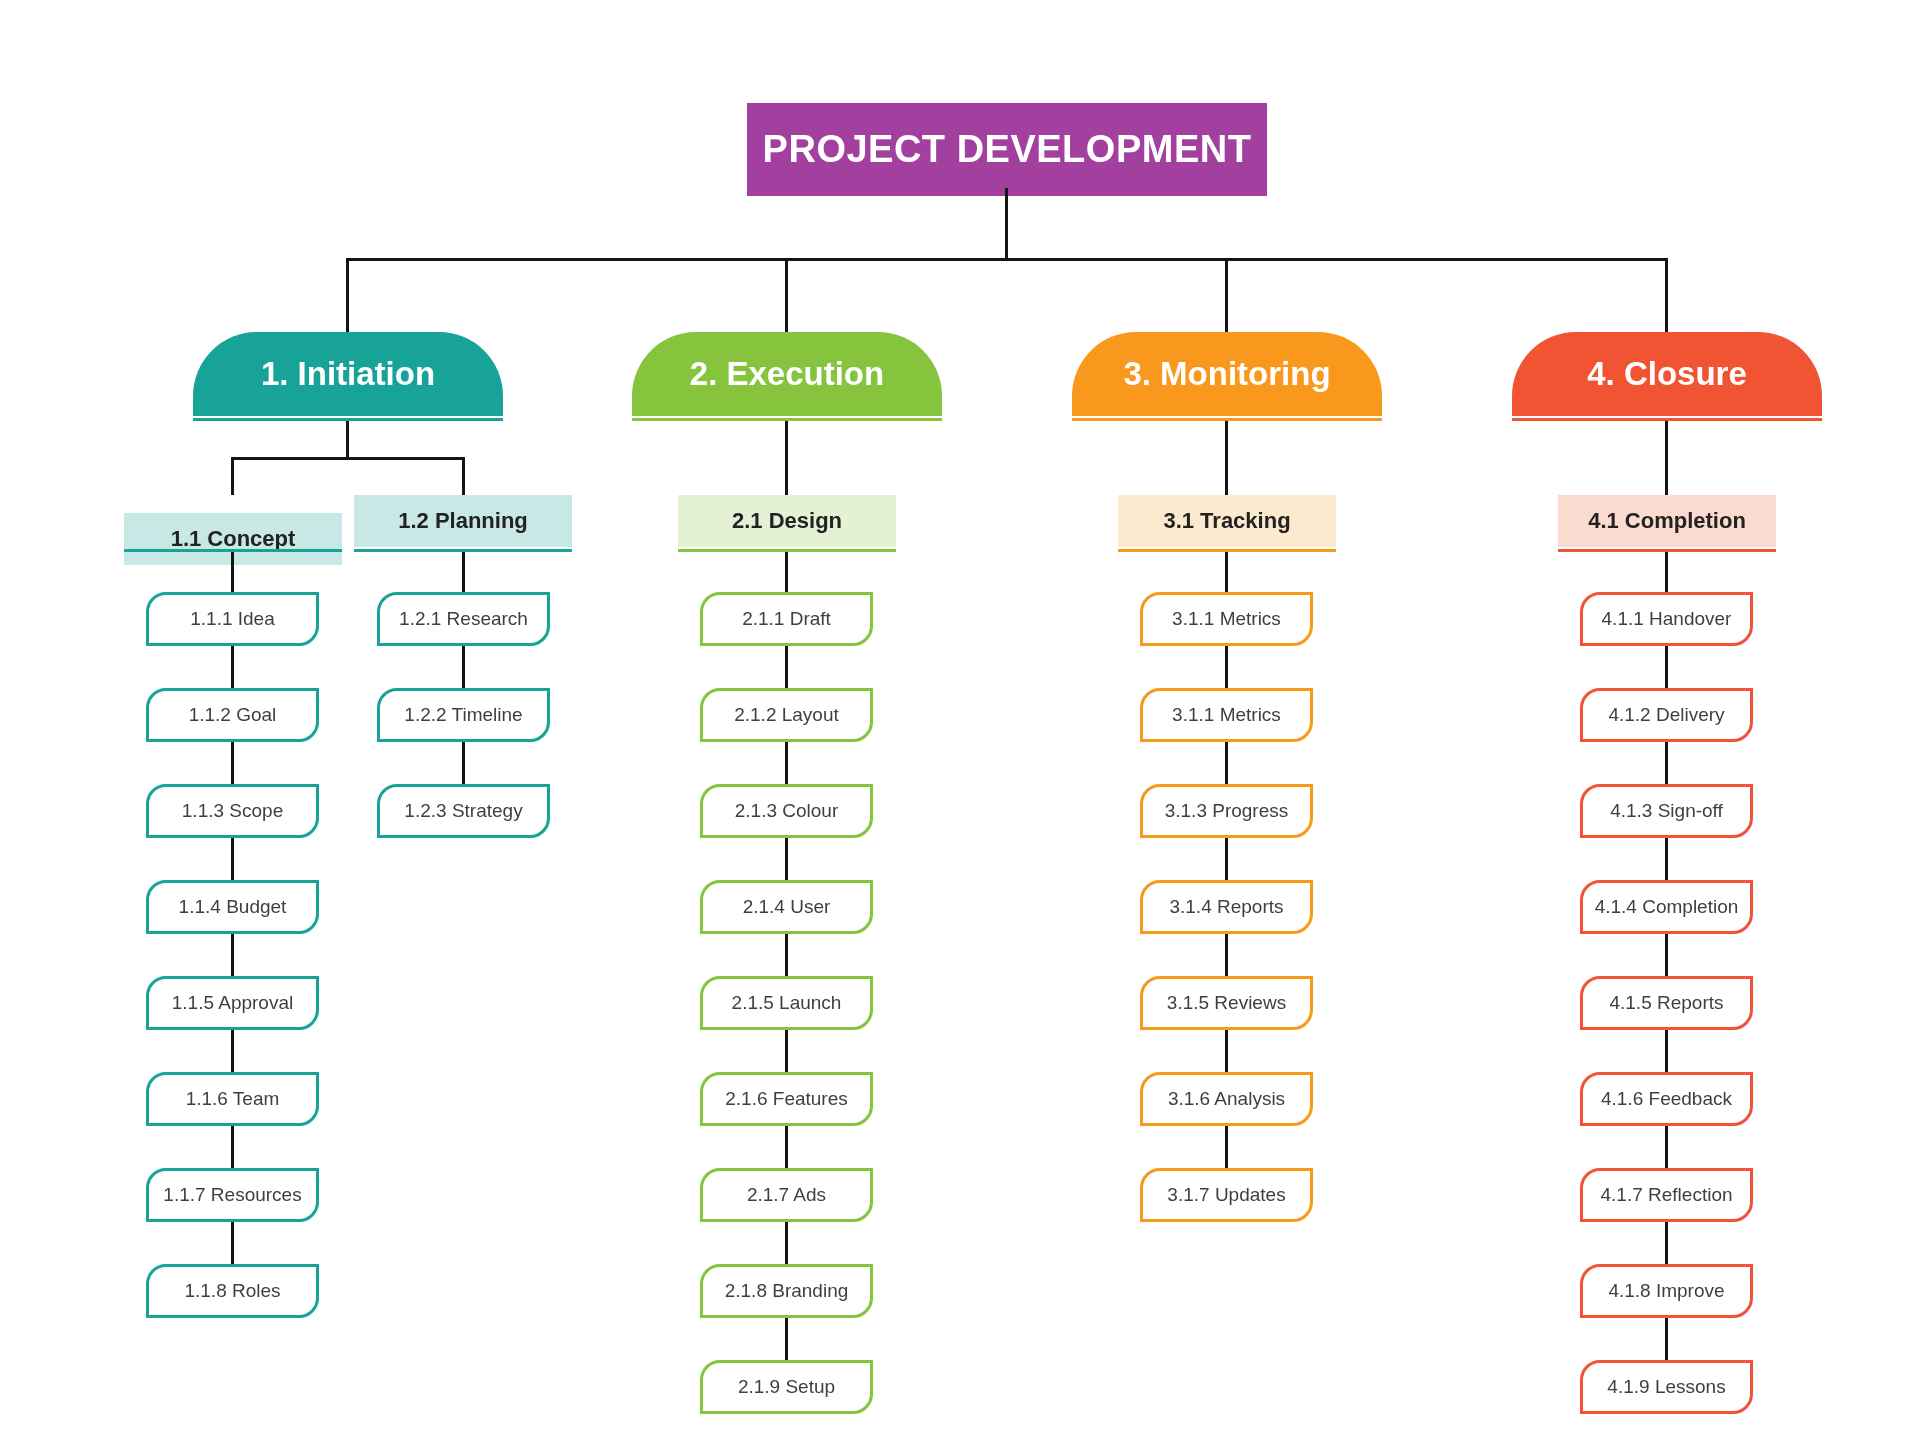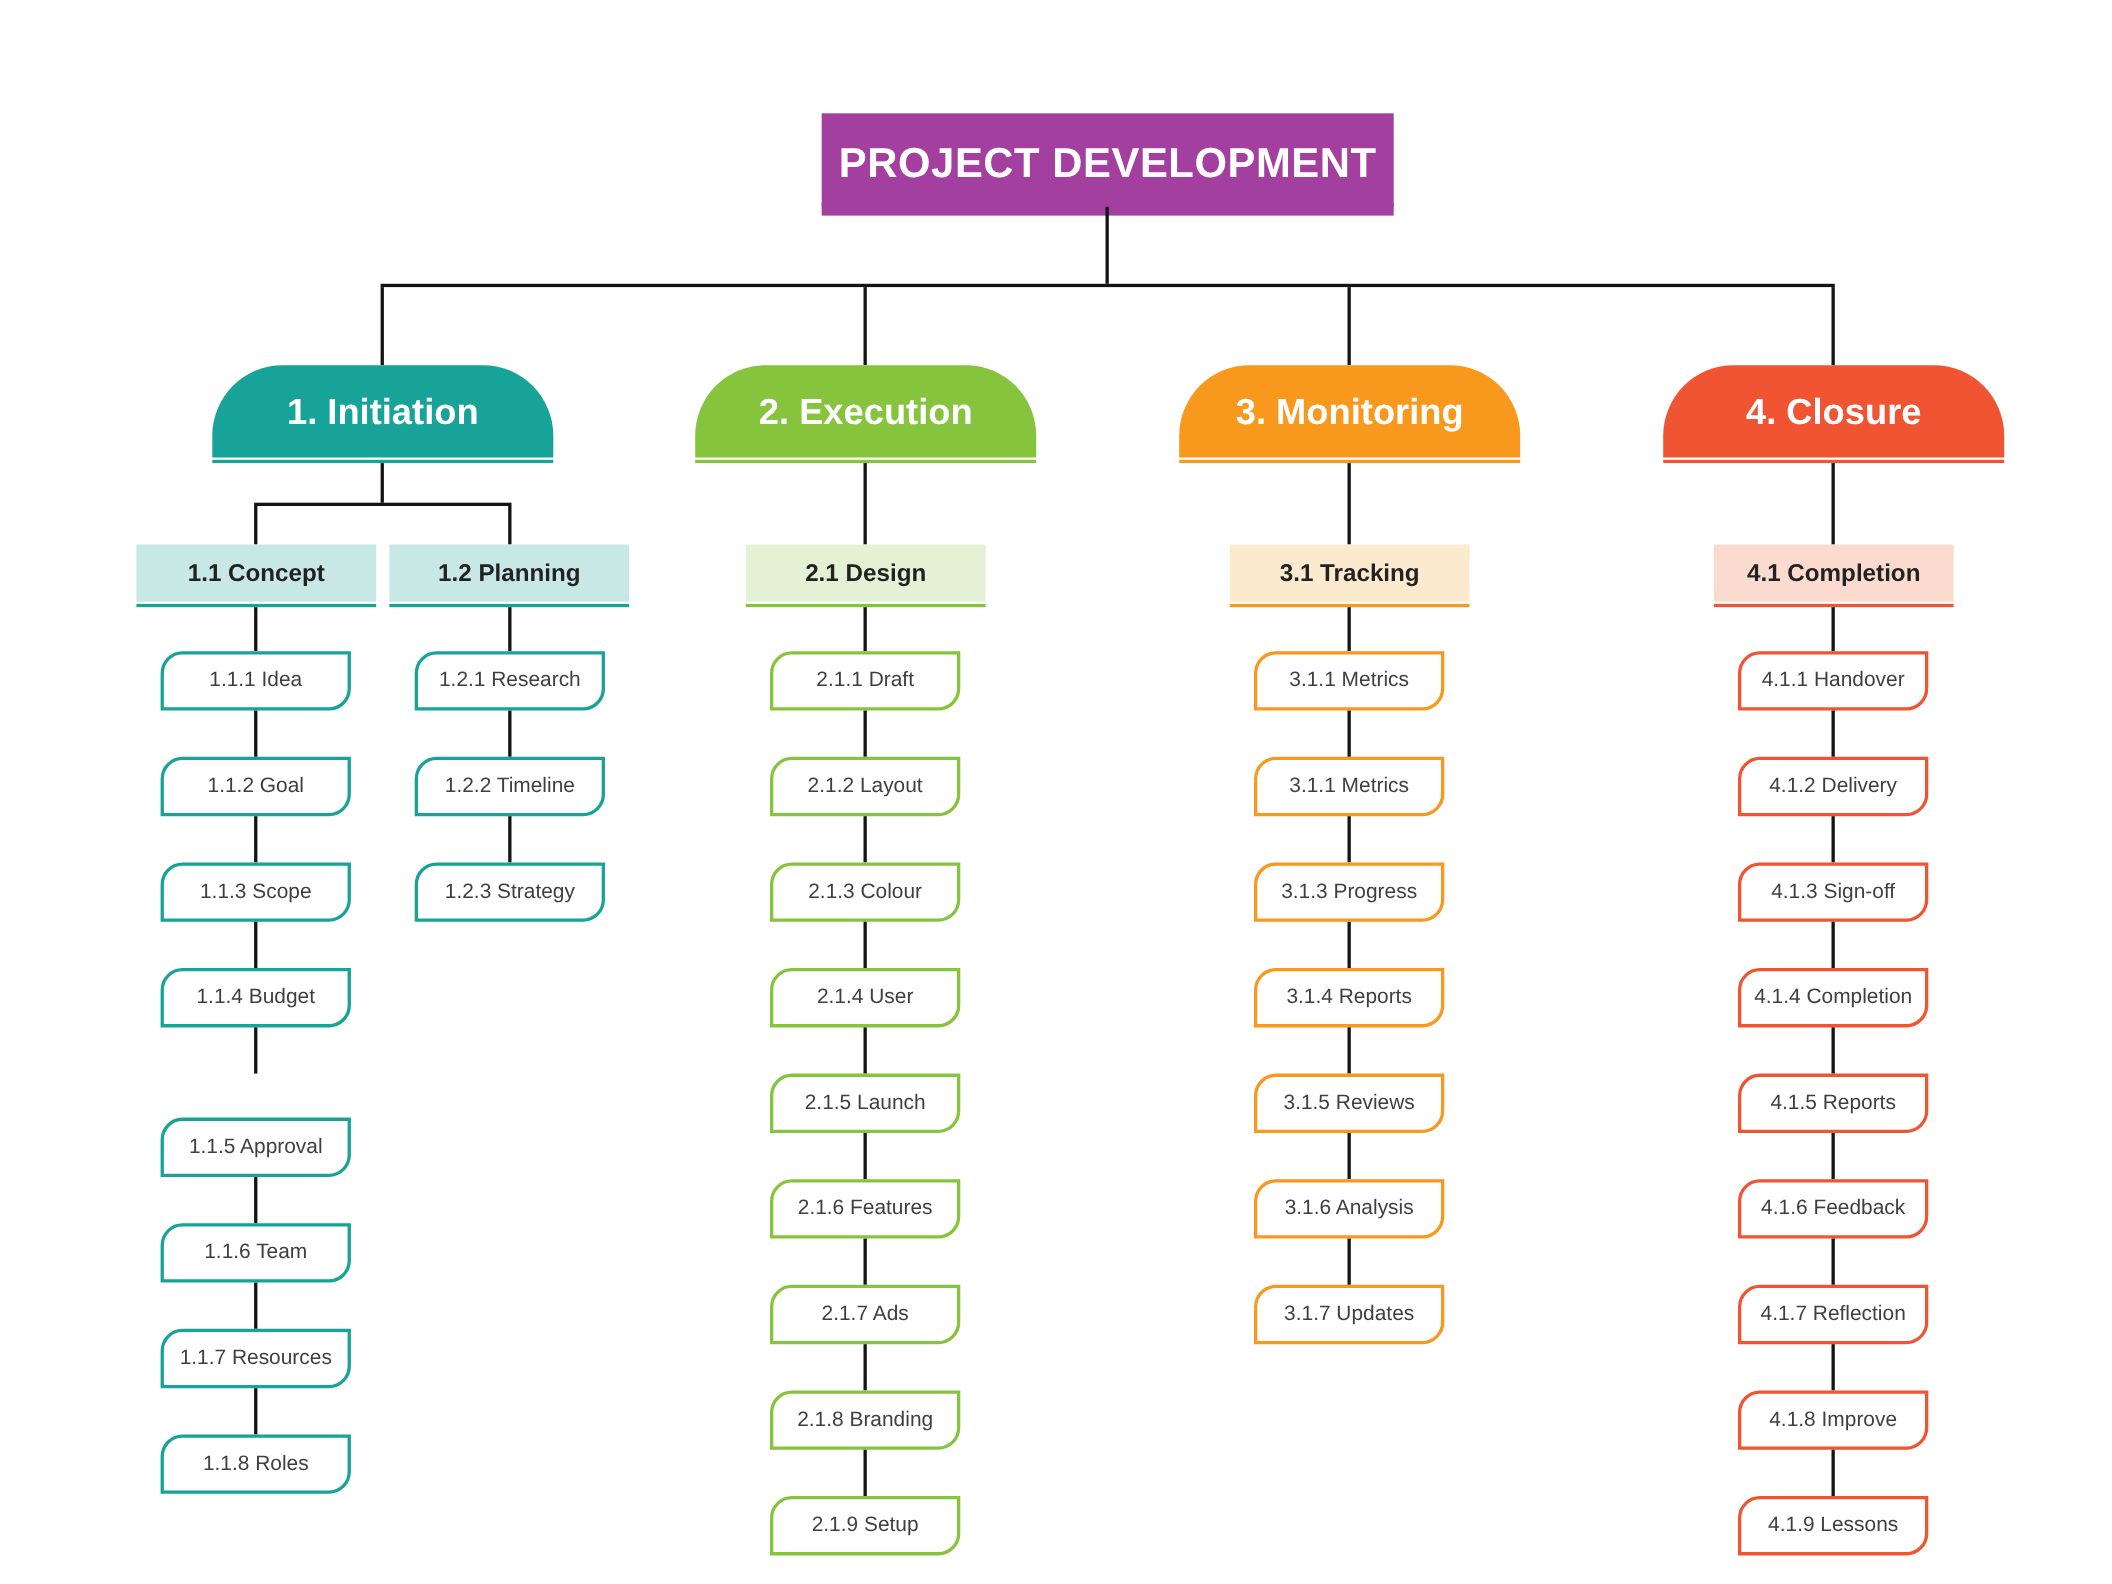--- a/index.html
+++ b/index.html
@@ -67,21 +67,21 @@
 
   <div class="line" style="left:346px; top:421px; width:3px; height:36px;"></div>
   <div class="line" style="left:231px; top:457px; width:234px; height:3px;"></div>
   <div class="line" style="left:231px; top:460px; width:3px; height:35px;"></div>
   <div class="line" style="left:462px; top:460px; width:3px; height:35px;"></div>
 
   <div class="line" style="left:785px;  top:421px; width:3px; height:74px;"></div>
   <div class="line" style="left:1225px; top:421px; width:3px; height:74px;"></div>
   <div class="line" style="left:1665px; top:421px; width:3px; height:74px;"></div>
 
-  <div class="sub" style="left:124px;  background:var(--c-initiation_tint);">1.1 Concept</div>
+  <div class="sub" style="left:124px;  background:var(--c-initiation_tint);margin-top:18px;">1.1 Concept</div>
   <div class="sub-under" style="left:124px;  background:var(--c-initiation);"></div>
   <div class="sub" style="left:354px;  background:var(--c-initiation_tint);">1.2 Planning</div>
   <div class="sub-under" style="left:354px;  background:var(--c-initiation);"></div>
   <div class="sub" style="left:678px;  background:var(--c-execution_tint);">2.1 Design</div>
   <div class="sub-under" style="left:678px;  background:var(--c-execution);"></div>
   <div class="sub" style="left:1118px; background:var(--c-monitoring_tint);">3.1 Tracking</div>
   <div class="sub-under" style="left:1118px; background:var(--c-monitoring);"></div>
   <div class="sub" style="left:1558px; background:var(--c-closure_tint);">4.1 Completion</div>
   <div class="sub-under" style="left:1558px; background:var(--c-closure);"></div>
 
@@ -93,21 +93,21 @@
 
   <div class="stack" style="left:146px;">
       <div class="leaf" style="border-color: rgb(23, 163, 151);">1.1.1 Idea</div>
       <div class="vconn"></div>
       <div class="leaf" style="border-color: rgb(23, 163, 151);">1.1.2 Goal</div>
       <div class="vconn"></div>
       <div class="leaf" style="border-color: rgb(23, 163, 151);">1.1.3 Scope</div>
       <div class="vconn"></div>
       <div class="leaf" style="border-color: rgb(23, 163, 151);">1.1.4 Budget</div>
       <div class="vconn"></div>
-      <div class="leaf" style="border-color: rgb(23, 163, 151); margin-top: 40px;">1.1.5 Approval</div>
+      <div class="leaf" style="border-color: rgb(23, 163, 151);">1.1.5 Approval</div>
       <div class="vconn"></div>
       <div class="leaf" style="border-color: rgb(23, 163, 151);">1.1.6 Team</div>
       <div class="vconn"></div>
       <div class="leaf" style="border-color: rgb(23, 163, 151);">1.1.7 Resources</div>
       <div class="vconn"></div>
       <div class="leaf" style="border-color: rgb(23, 163, 151);">1.1.8 Roles</div>
     </div>
   <div class="stack" style="left:377px;">
       <div class="leaf" style="border-color: rgb(23, 163, 151);">1.2.1 Research</div>
       <div class="vconn"></div>

